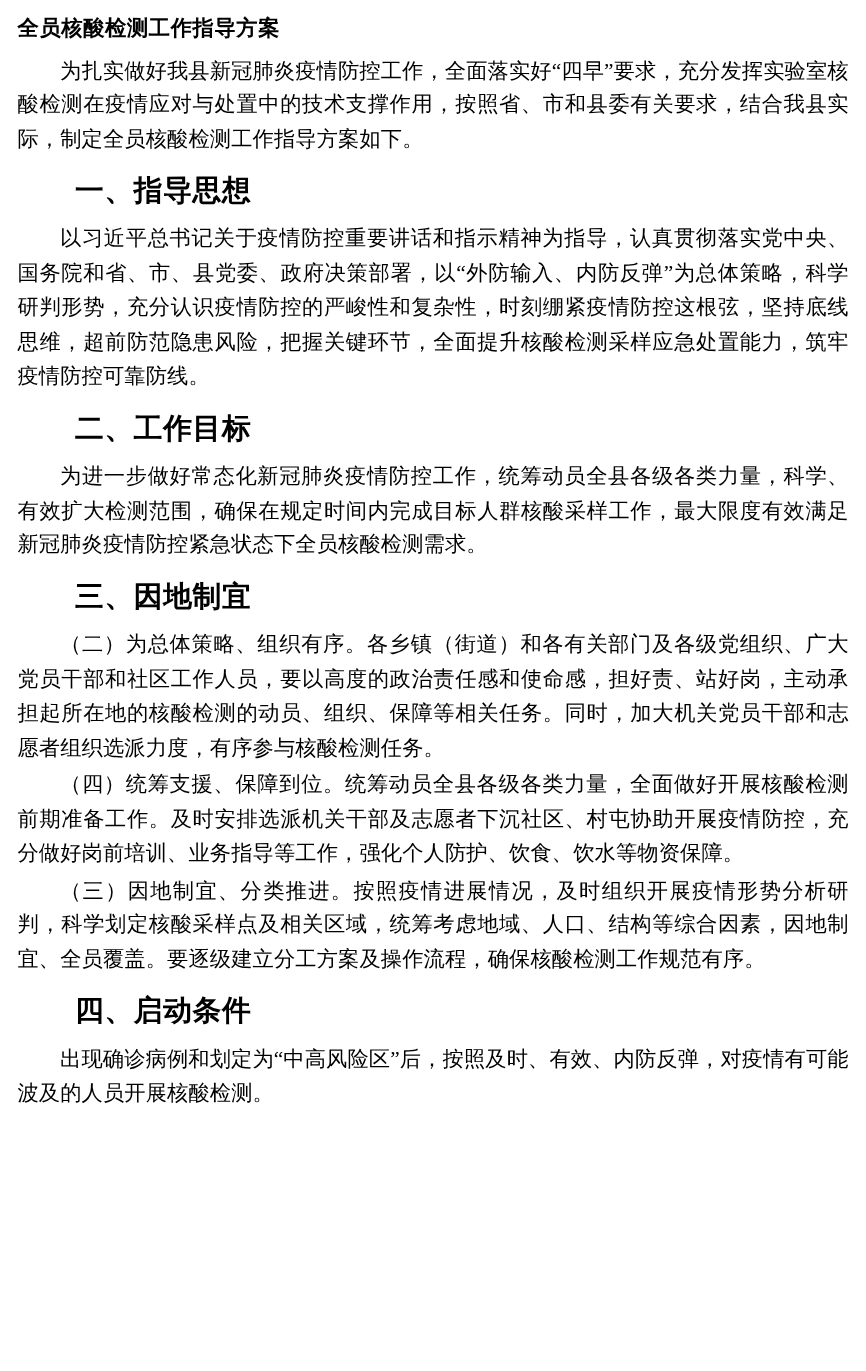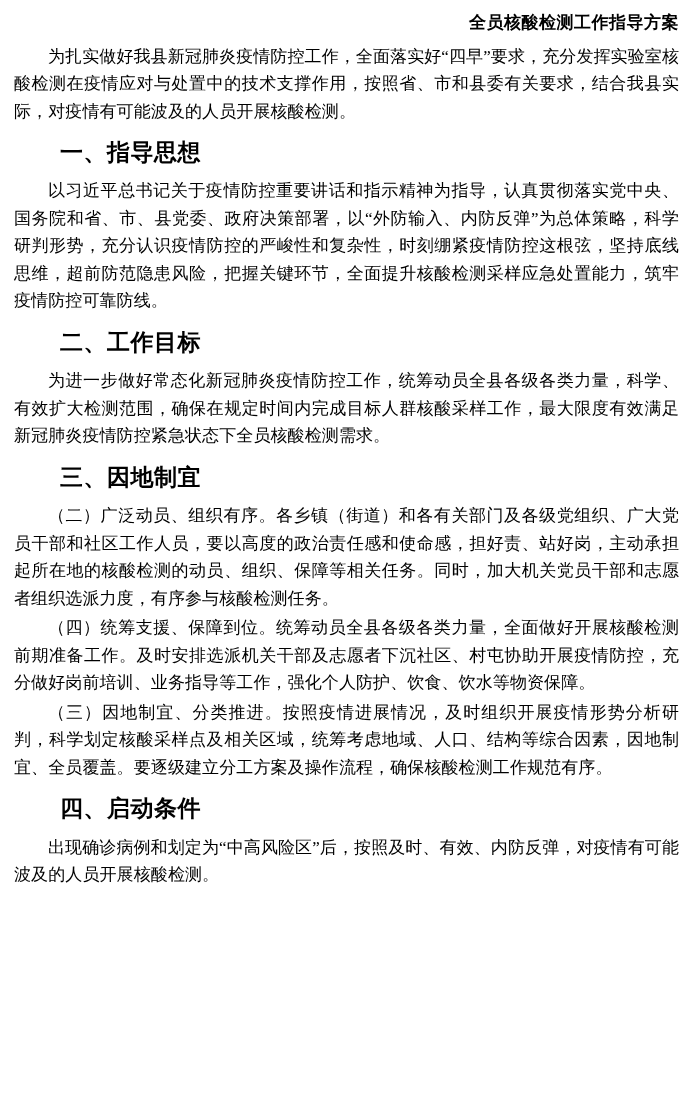--- a/index.html
+++ b/index.html
@@ -15,21 +15,21 @@
     -webkit-font-smoothing: antialiased;
   }
   .page {
     width: 693px;
     min-height: 1097px;
     box-sizing: border-box;
     padding: 8px 14px 10px 14px;
     background: #ffffff;
   }
   .doc-title {
-    text-align: right;
+    text-align: left;
     font-size: 17px;
     font-weight: bold;
     line-height: 1.5;
     margin: 2px 0 7px 0;
     letter-spacing: 0.5px;
   }
   .para {
     font-size: 17px;
     line-height: 1.62;
     text-align: justify;
@@ -52,25 +52,25 @@
   .heading + .para {
     margin-top: 2px;
   }
 </style>
 </head>
 <body>
 
 <div class="page">
   <h1 class="doc-title">全员核酸检测工作指导方案</h1>
   <div class="body">
-    <p class="para">为扎实做好我县新冠肺炎疫情防控工作，全面落实好“四早”要求，充分发挥实验室核酸检测在疫情应对与处置中的技术支撑作用，按照省、市和县委有关要求，结合我县实际，对疫情有可能波及的人员开展核酸检测。</p>
+    <p class="para">为扎实做好我县新冠肺炎疫情防控工作，全面落实好“四早”要求，充分发挥实验室核酸检测在疫情应对与处置中的技术支撑作用，按照省、市和县委有关要求，结合我县实际，制定全员核酸检测工作指导方案如下。</p>
     <p class="heading">一、指导思想</p>
     <p class="para">以习近平总书记关于疫情防控重要讲话和指示精神为指导，认真贯彻落实党中央、国务院和省、市、县党委、政府决策部署，以“外防输入、内防反弹”为总体策略，科学研判形势，充分认识疫情防控的严峻性和复杂性，时刻绷紧疫情防控这根弦，坚持底线思维，超前防范隐患风险，把握关键环节，全面提升核酸检测采样应急处置能力，筑牢疫情防控可靠防线。</p>
     <p class="heading">二、工作目标</p>
     <p class="para">为进一步做好常态化新冠肺炎疫情防控工作，统筹动员全县各级各类力量，科学、有效扩大检测范围，确保在规定时间内完成目标人群核酸采样工作，最大限度有效满足新冠肺炎疫情防控紧急状态下全员核酸检测需求。</p>
     <p class="heading">三、因地制宜</p>
-    <p class="para">（二）广泛动员、组织有序。各乡镇（街道）和各有关部门及各级党组织、广大党员干部和社区工作人员，要以高度的政治责任感和使命感，担好责、站好岗，主动承担起所在地的核酸检测的动员、组织、保障等相关任务。同时，加大机关党员干部和志愿者组织选派力度，有序参与核酸检测任务。</p>
+    <p class="para">（二）为总体策略、组织有序。各乡镇（街道）和各有关部门及各级党组织、广大党员干部和社区工作人员，要以高度的政治责任感和使命感，担好责、站好岗，主动承担起所在地的核酸检测的动员、组织、保障等相关任务。同时，加大机关党员干部和志愿者组织选派力度，有序参与核酸检测任务。</p>
     <p class="para">（四）统筹支援、保障到位。统筹动员全县各级各类力量，全面做好开展核酸检测前期准备工作。及时安排选派机关干部及志愿者下沉社区、村屯协助开展疫情防控，充分做好岗前培训、业务指导等工作，强化个人防护、饮食、饮水等物资保障。</p>
     <p class="para">（三）因地制宜、分类推进。按照疫情进展情况，及时组织开展疫情形势分析研判，科学划定核酸采样点及相关区域，统筹考虑地域、人口、结构等综合因素，因地制宜、全员覆盖。要逐级建立分工方案及操作流程，确保核酸检测工作规范有序。</p>
     <p class="heading">四、启动条件</p>
     <p class="para">出现确诊病例和划定为“中高风险区”后，按照及时、有效、内防反弹，对疫情有可能波及的人员开展核酸检测。</p>
   </div>
 </div>
 
 </body></html>

